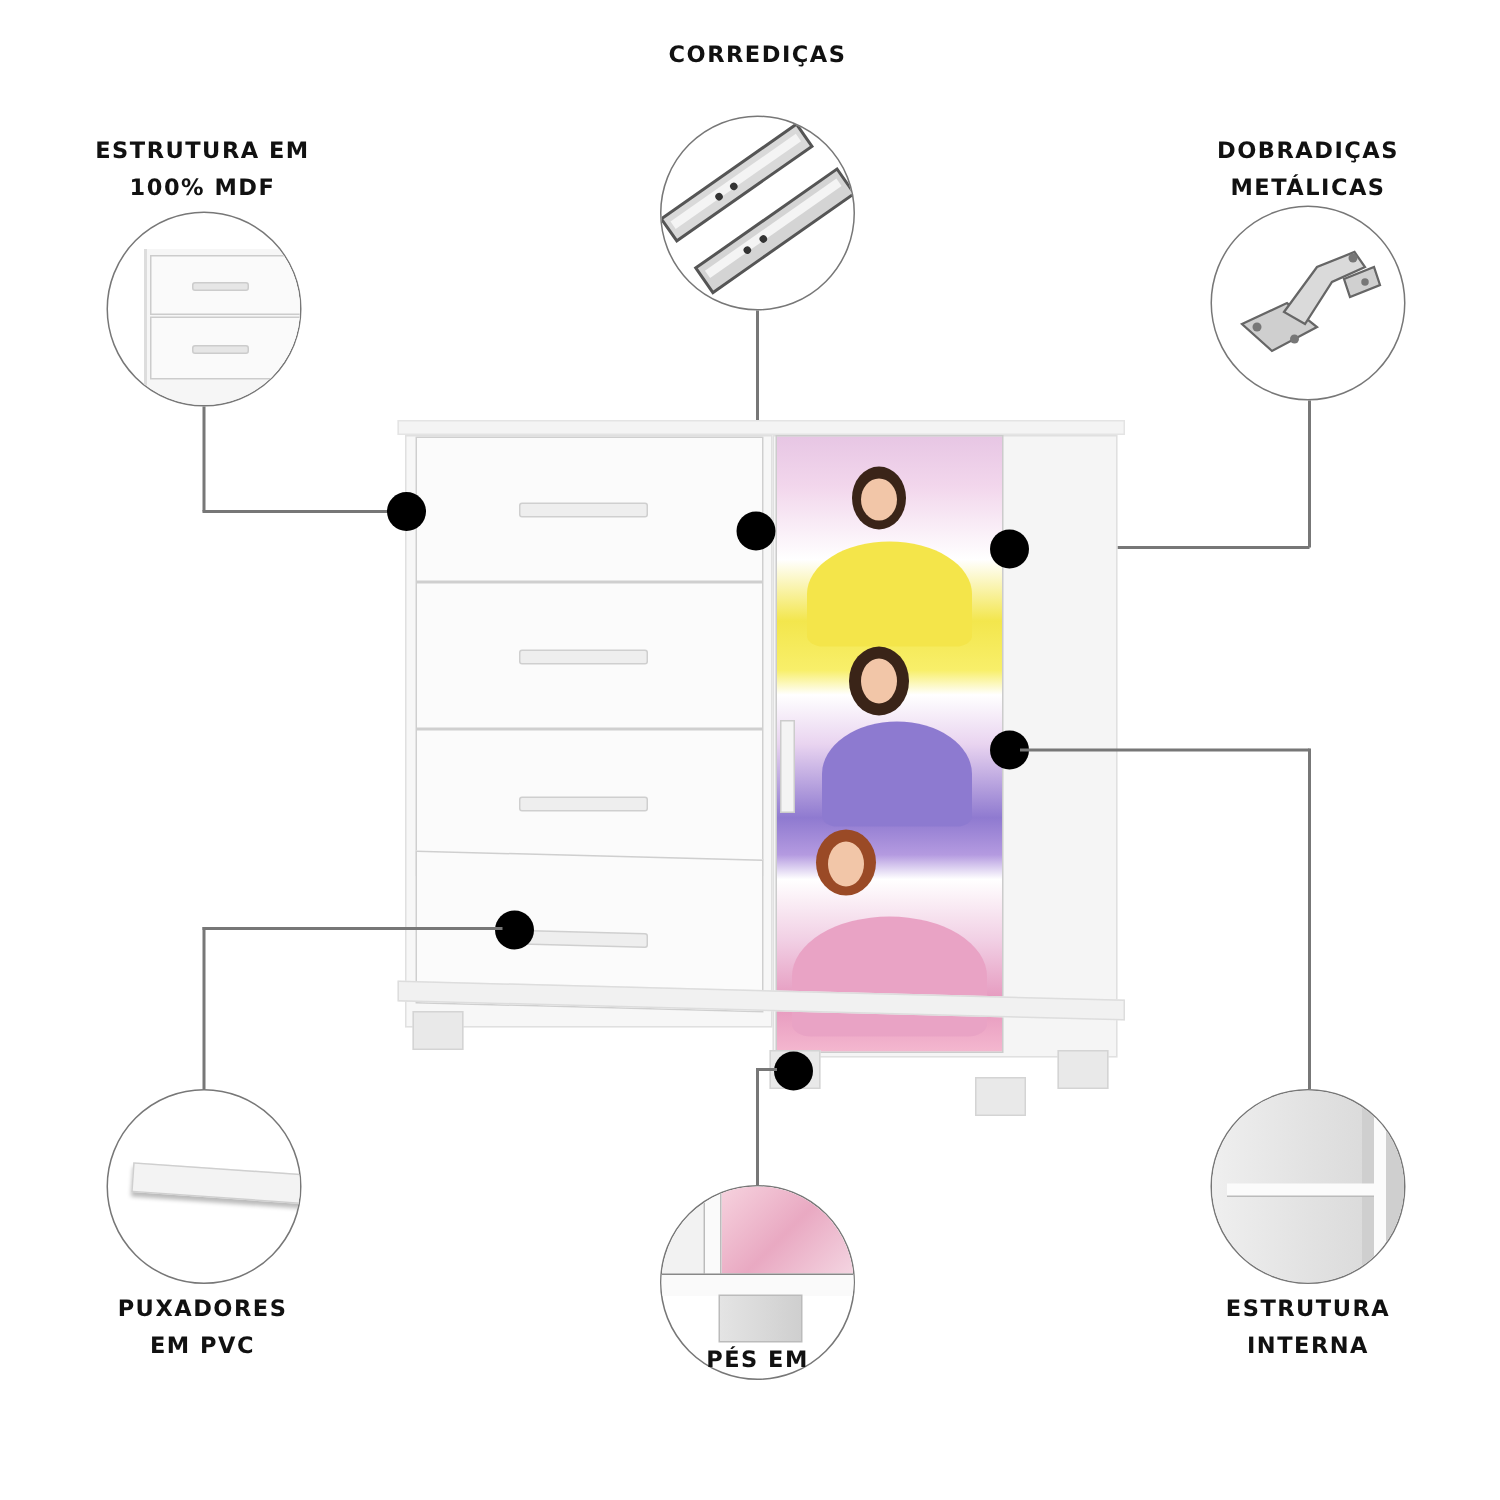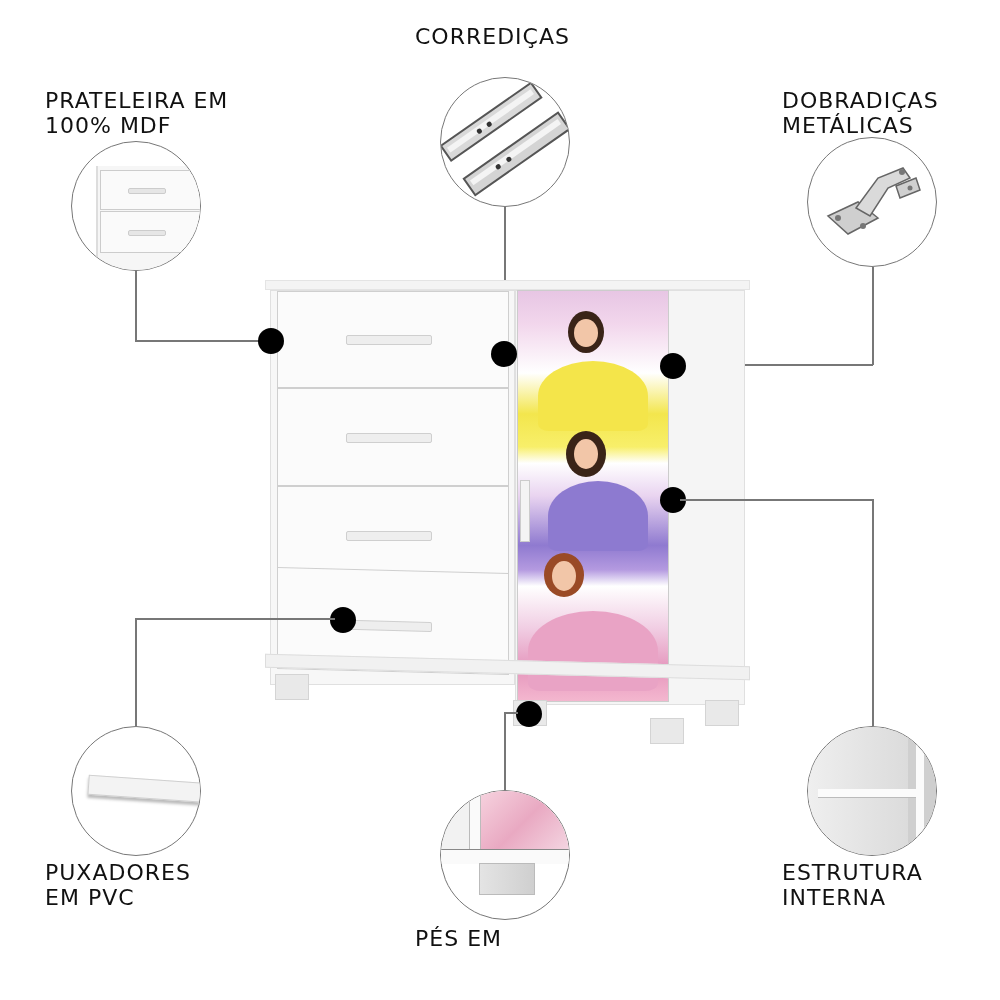--- a/index.html
+++ b/index.html
@@ -1,17 +1,17 @@
 <!DOCTYPE html>
 <html><head>
 <meta charset="utf-8">
 <style>
   html,body{margin:0;padding:0;background:#fff;}
   body{width:1000px;height:1000px;position:relative;overflow:hidden;font-family:"DejaVu Sans","Liberation Sans",sans-serif;}
-  .label{position:absolute;font-size:22px;line-height:25px;letter-spacing:1px;color:#111;font-weight:400;white-space:nowrap;}
+  .label{position:absolute;text-align:center;font-size:15px;line-height:25px;letter-spacing:1px;color:#111;font-weight:700;white-space:nowrap;}
   .circle{position:absolute;border-radius:50%;border:1.5px solid #777;background:#fff;overflow:hidden;box-sizing:border-box;}
   .line{position:absolute;background:#777;}
   .dot{position:absolute;width:26px;height:26px;border-radius:50%;background:#000;}
   
   .dresser{position:absolute;left:265px;top:280px;width:485px;height:450px;}
   .top-panel{position:absolute;left:0;top:0;width:485px;height:10px;background:#f4f4f4;border:1px solid #e4e4e4;box-sizing:border-box;}
   .body-left{position:absolute;left:5px;top:10px;width:245px;height:395px;background:#f7f7f7;border:1px solid #e0e0e0;box-sizing:border-box;}
   .body-right{position:absolute;left:250px;top:10px;width:230px;height:415px;background:#f5f5f5;border:1px solid #e0e0e0;box-sizing:border-box;}
   .drawer{position:absolute;left:12px;width:232px;background:#fbfbfb;border:1px solid #cfcfcf;box-sizing:border-box;}
   .handle{position:absolute;left:68px;width:84px;height:8px;background:#eee;border:1px solid #cfcfcf;border-radius:2px;}
@@ -19,21 +19,21 @@
         background:linear-gradient(180deg,#e7c6e4 0%,#f2d6ec 8%,#fff 20%,#f3e64d 30%,#f8ef6a 38%,#fff 42%,#e9d4f0 50%,#8f7ad0 62%,#b49ae0 68%,#fff 72%,#f1cfe4 82%,#e597bd 92%,#f4b7cf 100%);}
   .door-handle{position:absolute;left:255px;top:200px;width:8px;height:60px;background:#f4f4f4;border:1px solid #ccc;}
   .plinth{position:absolute;left:0;top:380px;width:485px;height:14px;background:#f1f1f1;border:1px solid #ddd;box-sizing:border-box;transform:skewY(1.5deg);}
   .foot{position:absolute;width:34px;height:26px;background:#e9e9e9;border:1px solid #d4d4d4;box-sizing:border-box;}
   .princess{position:absolute;border-radius:50% 50% 10% 10%;}
 </style>
 </head>
 <body>
 
 <div class="label" style="left:45px;top:88px;width:180px;">
-  <div>PRATELEIRA EM</div>
+  <div>ESTRUTURA EM</div>
   <div>100% MDF</div>
 </div>
 <div class="circle" style="left:71px;top:141px;width:130px;height:130px;">
   <div style="position:absolute;left:24px;top:24px;width:110px;height:110px;background:#f6f6f6;border-left:2px solid #ddd;"></div>
   <div style="position:absolute;left:28px;top:28px;width:100px;height:38px;background:#fafafa;border:1px solid #ccc;"></div>
   <div style="position:absolute;left:56px;top:46px;width:36px;height:4px;background:#e6e6e6;border:1px solid #ccc;border-radius:2px;"></div>
   <div style="position:absolute;left:28px;top:69px;width:100px;height:40px;background:#fafafa;border:1px solid #ccc;"></div>
   <div style="position:absolute;left:56px;top:88px;width:36px;height:4px;background:#e6e6e6;border:1px solid #ccc;border-radius:2px;"></div>
 </div>
 <div class="line" style="left:135px;top:271px;width:1.5px;height:70px;"></div>
@@ -130,21 +130,21 @@
 
 <div class="line" style="left:504px;top:712px;width:14px;height:1.5px;"></div>
 <div class="line" style="left:504px;top:712px;width:1.5px;height:78px;"></div>
 <div class="circle" style="left:440px;top:790px;width:130px;height:130px;">
   <div style="position:absolute;left:0;top:0;width:130px;height:70px;background:#f2f2f2;"></div>
   <div style="position:absolute;left:40px;top:0;width:90px;height:58px;background:linear-gradient(135deg,#f6d2de,#e9a9c2 50%,#f4d6e2);"></div>
   <div style="position:absolute;left:28px;top:0;width:10px;height:60px;background:#fafafa;border-left:1px solid #bbb;border-right:1px solid #bbb;"></div>
   <div style="position:absolute;left:0;top:58px;width:130px;height:14px;background:#fafafa;border-top:1.5px solid #888;"></div>
   <div style="position:absolute;left:38px;top:72px;width:54px;height:30px;background:linear-gradient(90deg,#e4e4e4,#cfcfcf);border:1px solid #bbb;"></div>
 </div>
-<div class="label" style="left:415px;top:926px;width:180px;">
+<div class="label" style="left:415px;top:894px;width:180px;">
   <div>PÉS EM</div>
 </div>
 
 <div class="line" style="left:680px;top:499px;width:193px;height:1.5px;"></div>
 <div class="line" style="left:872px;top:499px;width:1.5px;height:227px;"></div>
 <div class="circle" style="left:807px;top:726px;width:130px;height:130px;">
   <div style="position:absolute;left:0;top:0;width:130px;height:130px;background:linear-gradient(90deg,#efefef 0%,#e2e2e2 50%,#d6d6d6 100%);"></div>
   <div style="position:absolute;left:100px;top:0;width:110px;height:130px;background:#cfcfcf;"></div>
   <div style="position:absolute;left:10px;top:62px;width:100px;height:8px;background:#fbfbfb;border-bottom:1px solid #bbb;"></div>
   <div style="position:absolute;left:108px;top:0;width:8px;height:130px;background:#fbfbfb;"></div>

